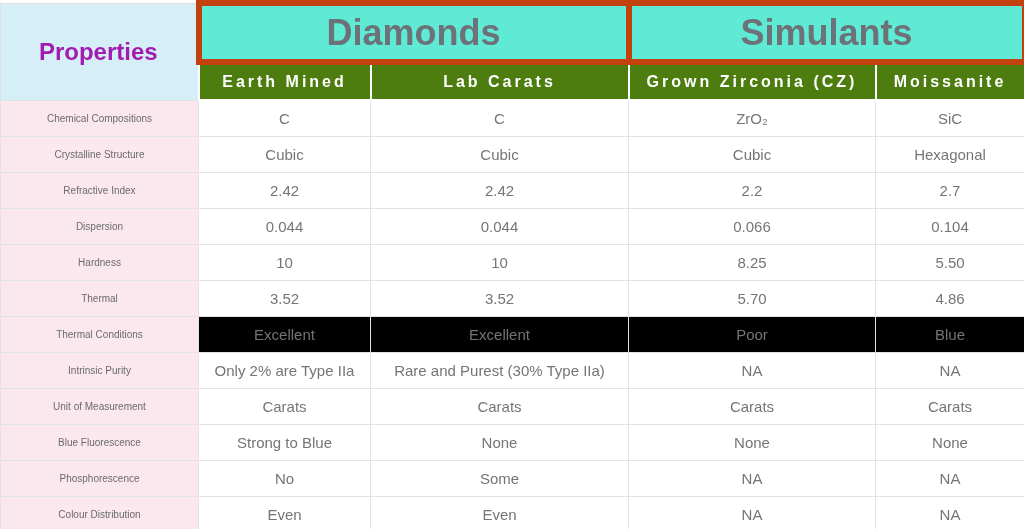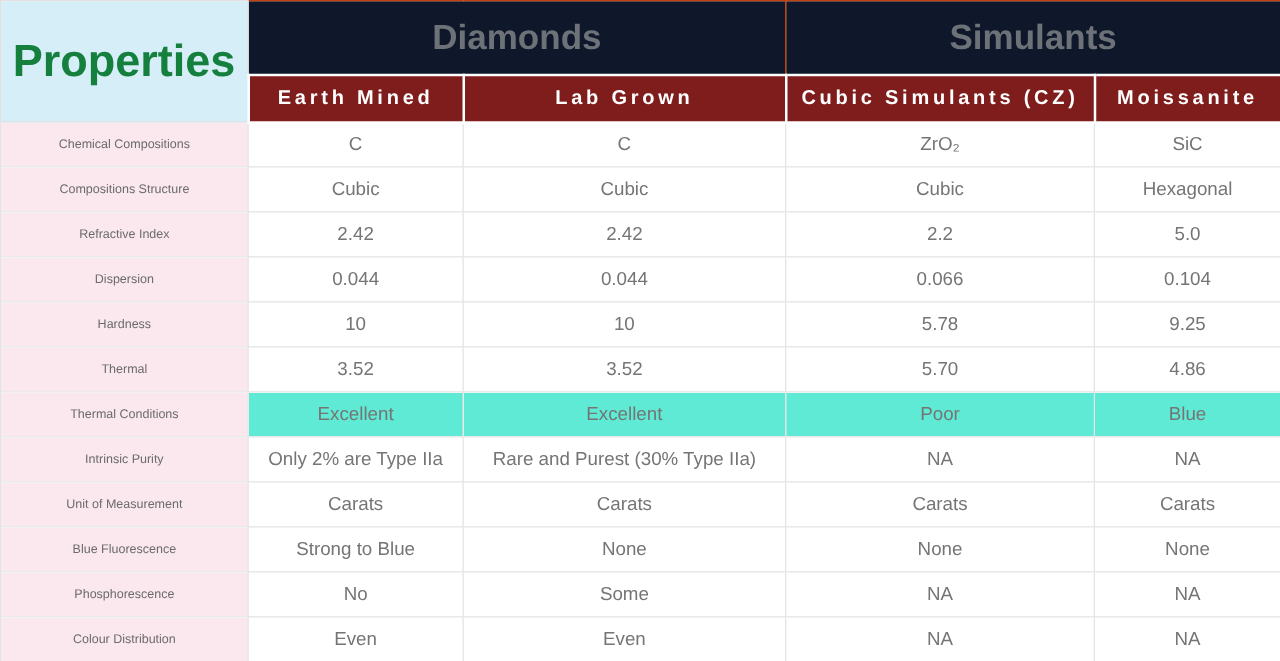--- a/index.html
+++ b/index.html
@@ -19,34 +19,34 @@
   col.c-prop { width: 198px; }
   col.c-em   { width: 172px; }
   col.c-lg   { width: 258px; }
   col.c-cz   { width: 247px; }
   col.c-mo   { width: 149px; }
 
   
   th { font-weight: bold; vertical-align: middle; text-align: center; padding: 0; }
   th.props-corner {
     background: #d6eef8;
-    color: #15803d;
-    font-size: 36px;
+    color: #a21caf;
+    font-size: 24px;
     border: 1px solid #e0e0e0;
   }
   tr.group-row { height: 59px; }
   th.group {
-    background: #0f172a;
+    background: #5eead4;
     color: #6d7278;
-    font-size: 28px;
-    border: 1px solid #c2410c;
+    font-size: 36px;
+    border: 6px solid #c2410c;
   }
   tr.sub-row { height: 38px; }
   th.sub {
-    background: #7f1d1d;
+    background: #4d7c0f;
     color: #ffffff;
     font-size: 16px;
     letter-spacing: 3px;
     border: 2px solid #ffffff;
   }
 
   
   tbody tr { height: 36px; }
   td {
     border: 1px solid #e3e3e3;
@@ -56,81 +56,81 @@
     color: #757575;
     padding: 0 4px;
     overflow: hidden;
     white-space: nowrap;
   }
   td.prop {
     background: #fbe8ee;
     color: #6b6b6b;
     font-size: 10px;
   }
-  tr.shaded td.val { background: #5eead4; }
+  tr.shaded td.val { background: #000000; }
 </style>
 </head>
 <body>
 
 <table class="compare">
   <colgroup>
     <col class="c-prop">
       <col class="c-em">
       <col class="c-lg">
       <col class="c-cz">
       <col class="c-mo">
   </colgroup>
   <thead>
     <tr class="group-row">
       <th class="props-corner" rowspan="2">Properties</th>
       <th class="group" colspan="2">Diamonds</th>
       <th class="group" colspan="2">Simulants</th>
     </tr>
     <tr class="sub-row">
       <th class="sub">Earth Mined</th>
-      <th class="sub">Lab Grown</th>
-      <th class="sub">Cubic Simulants (CZ)</th>
+      <th class="sub">Lab Carats</th>
+      <th class="sub">Grown Zirconia (CZ)</th>
       <th class="sub">Moissanite</th>
     </tr>
   </thead>
   <tbody>
     <tr>
       <td class="prop">Chemical Compositions</td>
       <td class="val">C</td>
       <td class="val">C</td>
       <td class="val">ZrO₂</td>
       <td class="val">SiC</td>
     </tr>
     <tr>
-      <td class="prop">Compositions Structure</td>
+      <td class="prop">Crystalline Structure</td>
       <td class="val">Cubic</td>
       <td class="val">Cubic</td>
       <td class="val">Cubic</td>
       <td class="val">Hexagonal</td>
     </tr>
     <tr>
       <td class="prop">Refractive Index</td>
       <td class="val">2.42</td>
       <td class="val">2.42</td>
       <td class="val">2.2</td>
-      <td class="val">5.0</td>
+      <td class="val">2.7</td>
     </tr>
     <tr>
       <td class="prop">Dispersion</td>
       <td class="val">0.044</td>
       <td class="val">0.044</td>
       <td class="val">0.066</td>
       <td class="val">0.104</td>
     </tr>
     <tr>
       <td class="prop">Hardness</td>
       <td class="val">10</td>
       <td class="val">10</td>
-      <td class="val">5.78</td>
-      <td class="val">9.25</td>
+      <td class="val">8.25</td>
+      <td class="val">5.50</td>
     </tr>
     <tr>
       <td class="prop">Thermal</td>
       <td class="val">3.52</td>
       <td class="val">3.52</td>
       <td class="val">5.70</td>
       <td class="val">4.86</td>
     </tr>
     <tr class="shaded">
       <td class="prop">Thermal Conditions</td>

